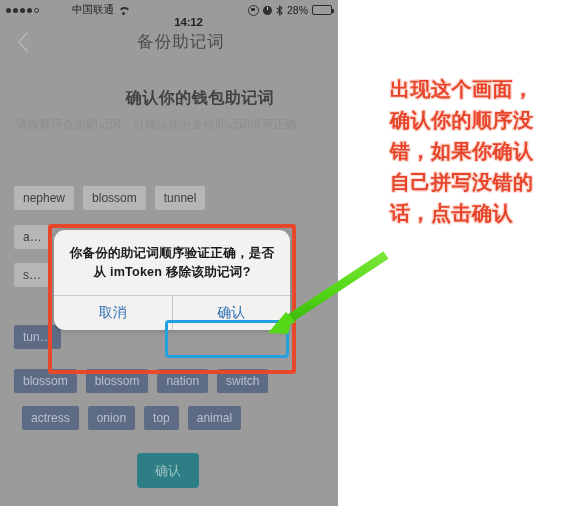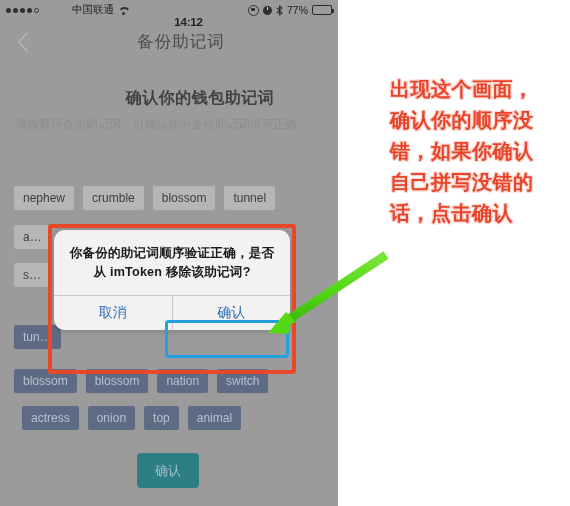--- a/index.html
+++ b/index.html
@@ -363,40 +363,39 @@
     </div>
     <div id="status-center">14:12</div>
     <div id="status-right">
       <span class="lock-ico"></span>
       <span class="alarm-ico"></span>
       <span class="bt-ico">
         <svg width="7" height="11" viewBox="0 0 7 11">
             <path d="M1 3 L6 8 L3.5 10 L3.5 1 L6 3 L1 8" stroke="#2f2f2f" stroke-width="1.1" fill="none" stroke-linejoin="round"></path>
           </svg>
       </span>
-      <span>77%</span>
+      <span>28%</span>
       <span id="battery"><span id="battery-fill" style="width:59%"></span></span>
     </div>
   </div>
 
   <div id="nav-bar">
     <div id="back-btn">
       <svg width="12" height="20" viewBox="0 0 12 20">
         <path d="M10 1 L2 10 L10 19" stroke="#b5b5b5" stroke-width="1.6" fill="none" stroke-linecap="round" stroke-linejoin="round"></path>
       </svg>
     </div>
     <div id="nav-title">备份助记词</div>
   </div>
 
   <div id="page-heading">确认你的钱包助记词</div>
   <div id="page-sub">请按顺序点击助记词，以确认你的备份助记词填写正确。</div>
 
   <div class="chip-row" style="top:186px;">
     <span class="chip light">nephew</span>
-    <span class="chip light">crumble</span>
     <span class="chip light">blossom</span>
     <span class="chip light">tunnel</span>
   </div>
 
   <div class="chip-row" style="top:225px;">
     <span class="chip light">a…</span>
   </div>
 
   <div class="chip-row" style="top:263px;">
     <span class="chip light">s…</span>

